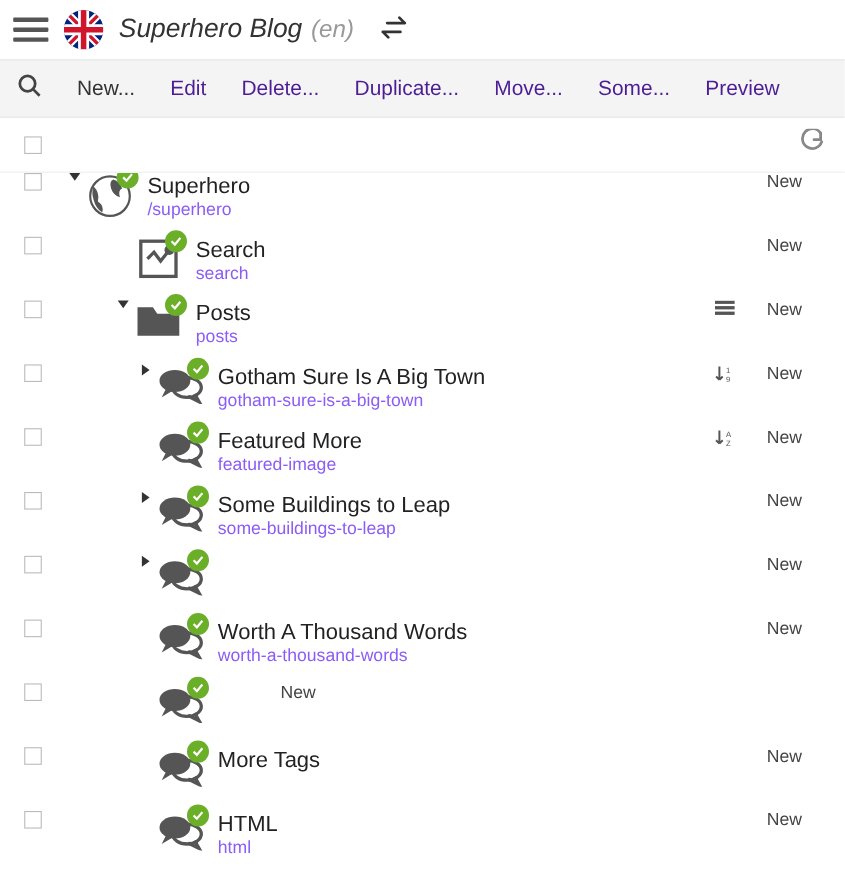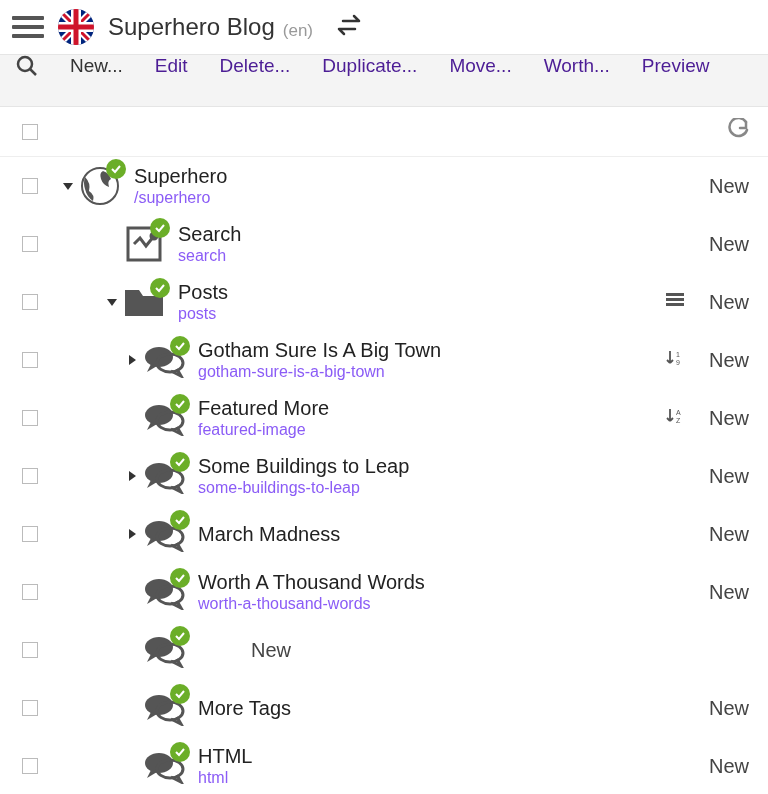--- a/index.html
+++ b/index.html
@@ -19,31 +19,32 @@
   align-items: center;
   padding: 0 12px;
   gap: 14px;
 }
 .hamburger { width: 32px; height: 32px; display: flex; flex-direction: column; justify-content: center; gap: 5px; cursor: pointer; }
 .hamburger div { height: 4px; background: #555; border-radius: 1px; }
 .flag {
   width: 36px; height: 36px; border-radius: 50%; background: #EEE;
   display: flex; align-items: center; justify-content: center; overflow: hidden;
 }
-.title { font-size: 24px; font-weight: 400; color: #333; display: flex; align-items: flex-end; gap: 8px; }
-.title .lang { color: #999; font-size: 17px; }
+.title { font-size: 24px; font-weight: 400; color: #333; display: flex; align-items: center; gap: 8px; font-style: italic; }
+.title .lang { color: #999; font-size: 22px; }
 .transfer-icon { margin-left: 8px; color: #555; }
 
 
 .toolbar {
   height: 53px;
   background: #f4f4f4;
   border-top: 1px solid #e5e5e5;
   border-bottom: 1px solid #e5e5e5;
   display: flex;
+  align-items: center;
   gap: 32px;
   padding: 0 16px;
 }
 .toolbar .search-ico { color: #444; }
 .toolbar .item { font-size: 19px; color: #4c1d95; cursor: pointer; }
 .toolbar .item.active { color: #333; }
 
 
 .tree-header {
   height: 50px;
@@ -59,23 +60,22 @@
 .tree-area {
   height: calc(794px - 54px - 53px - 50px);
   overflow-y: scroll;
 }
 .tree-area::-webkit-scrollbar { width: 14px; }
 .tree-area::-webkit-scrollbar-thumb { background: #ccc; border-radius: 7px; border: 3px solid #fff; }
 .tree-area::-webkit-scrollbar-track { background: #fff; }
 
 .row {
   display: flex;
-  align-items: center;
   min-height: 58px;
-  padding-right: 4px;
+  padding-right: 20px;
 }
 .checkbox {
   width: 16px; height: 16px; border: 1.5px solid #bbb; margin-left: 22px; margin-right: 10px;
   flex-shrink: 0; cursor: pointer; background: #fff;
 }
 .expander-slot { width: 20px; display: flex; justify-content: center; flex-shrink: 0; }
 .expander { width: 0; height: 0; cursor: pointer; }
 .expander.closed { border-top: 5px solid transparent; border-bottom: 5px solid transparent; border-left: 7px solid #333; }
 .expander.open { border-left: 5px solid transparent; border-right: 5px solid transparent; border-top: 7px solid #333; }
 
@@ -86,21 +86,21 @@
   display: flex; align-items: center; justify-content: center;
 }
 .badge svg { display: block; }
 
 .label { flex: 1; min-width: 0; }
 .label .name { font-size: 20px; font-weight: 500; color: #222; line-height: 1.2; }
 .label .slug { font-size: 16px; color: #8b5cf6; line-height: 1.2; }
 
 .extra-icon { width: 30px; text-align: center; color: #555; margin: 0 4px; }
 .status {
-  width: 70px; text-align: center; font-size: 20px; color: #444; flex-shrink: 0;
+  width: 70px; text-align: center; font-size: 16px; color: #444; flex-shrink: 0;
 }
 
 
 .indent { flex-shrink: 0; }
 
 
 .globe-icon circle { fill: #fff; stroke: #555; stroke-width: 2; }
 .globe-icon path { fill: #555; }
 
 .folder-icon { fill: #555; }
@@ -140,21 +140,21 @@
     <svg width="22" height="22" viewBox="0 0 22 22" fill="none" stroke="#444" stroke-width="2.5">
       <circle cx="9" cy="9" r="7"></circle>
         <path d="M14 14 L20 20"></path>
     </svg>
   </span>
   <span class="item active">New...</span>
   <span class="item">Edit</span>
   <span class="item">Delete...</span>
   <span class="item">Duplicate...</span>
   <span class="item">Move...</span>
-  <span class="item">Worth...</span>
+  <span class="item">Some...</span>
   <span class="item">Preview</span>
 </div>
 
 <div class="tree-header">
   <div class="checkbox" style="margin-left:0"></div>
   <div class="spacer"></div>
   <span class="refresh-ico">
     <svg width="24" height="24" viewBox="0 0 24 24" fill="none" stroke="#888" stroke-width="2.5" stroke-linecap="round">
       <path d="M20 4 A9 9 0 1 0 21 12"></path>
         <path d="M20 4 V10 H14"></path>
@@ -342,21 +342,20 @@
             <ellipse cx="27" cy="21" rx="13" ry="9" fill="none" stroke="#555" stroke-width="3"></ellipse>
             <path d="M34 27 L38 34 L28 29" fill="none" stroke="#555" stroke-width="3"></path>
           </svg>
           <div class="badge">
             <svg width="12" height="12" viewBox="0 0 12 12">
               <path d="M2 6 L5 9 L10 3" stroke="#fff" stroke-width="2" fill="none"></path>
             </svg>
           </div>
         </div>
         <div class="label">
-          <div class="name">March Madness</div>
         </div>
         <div class="extra-icon"></div>
         <div class="status">New</div>
       </div>
       <div class="row">
         <div class="checkbox"></div>
         <div class="indent" style="width:74px"></div>
         <div class="expander-slot"></div>
         <div class="icon-wrap">
           <svg width="42" height="36" viewBox="0 0 42 36">

